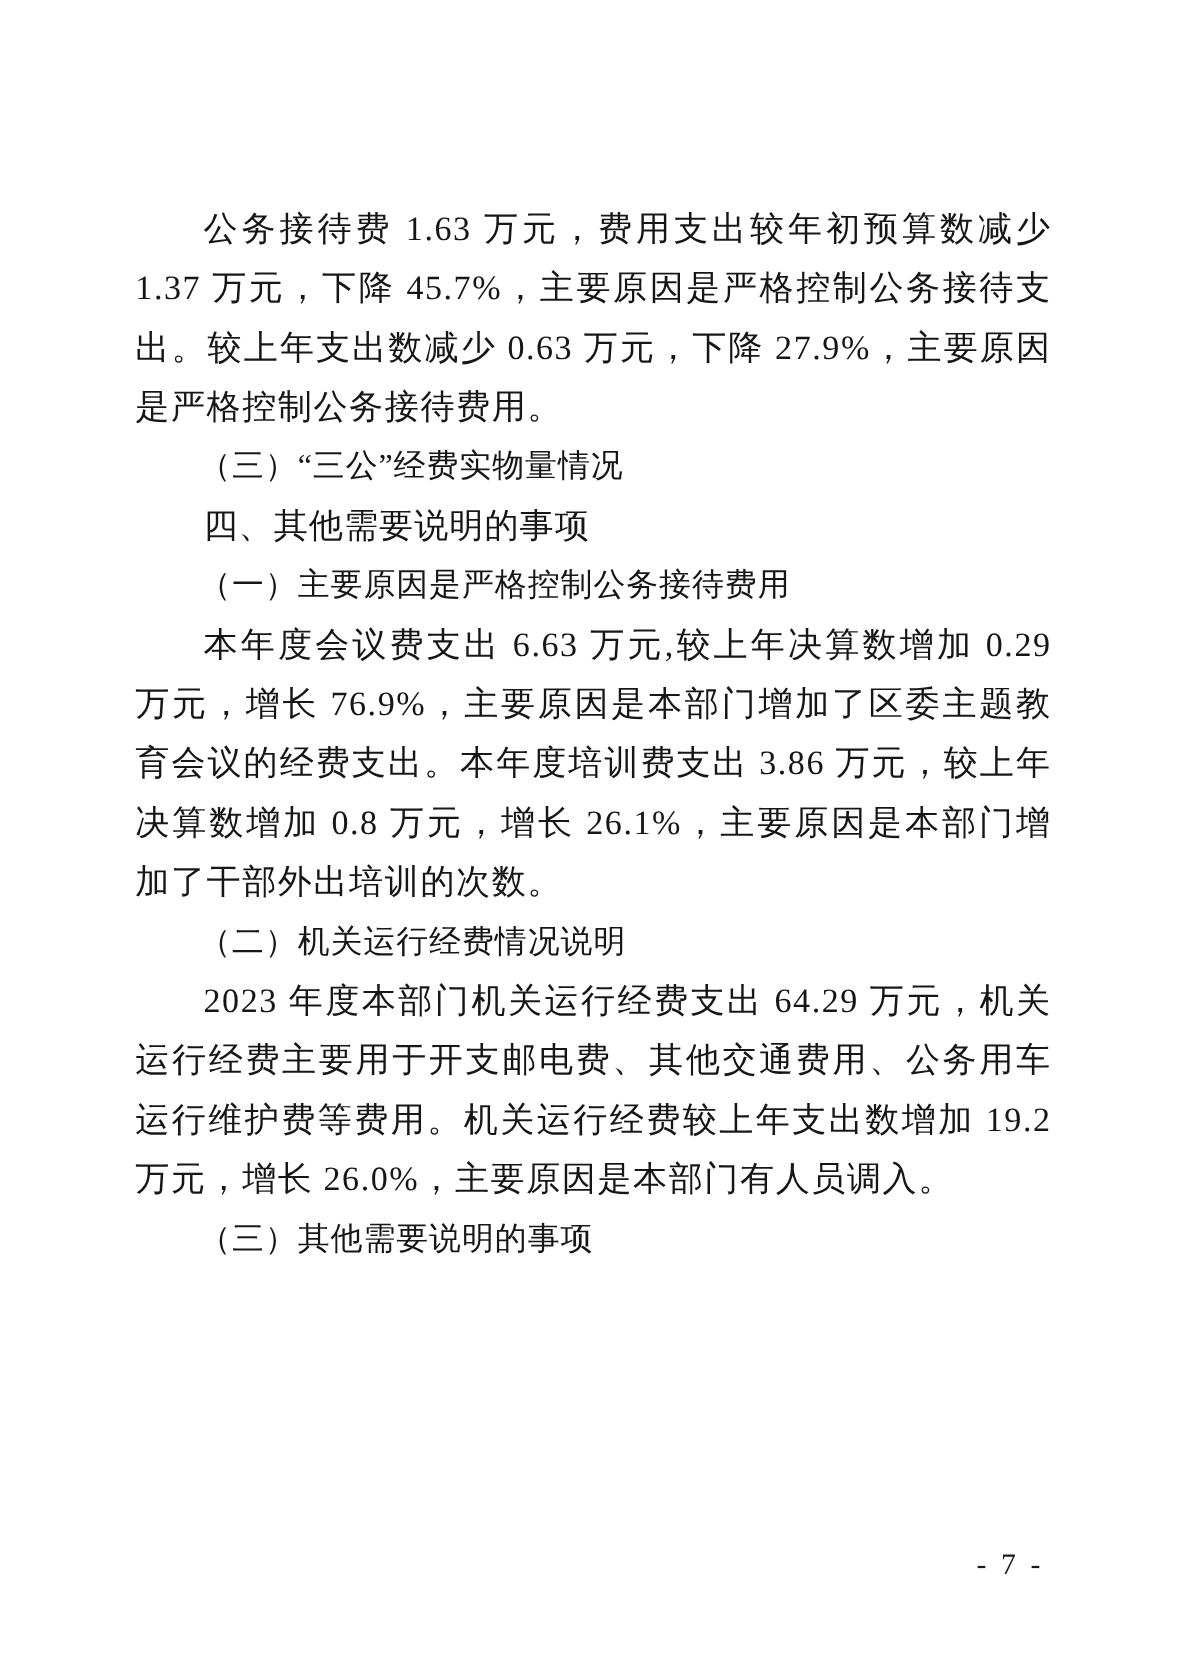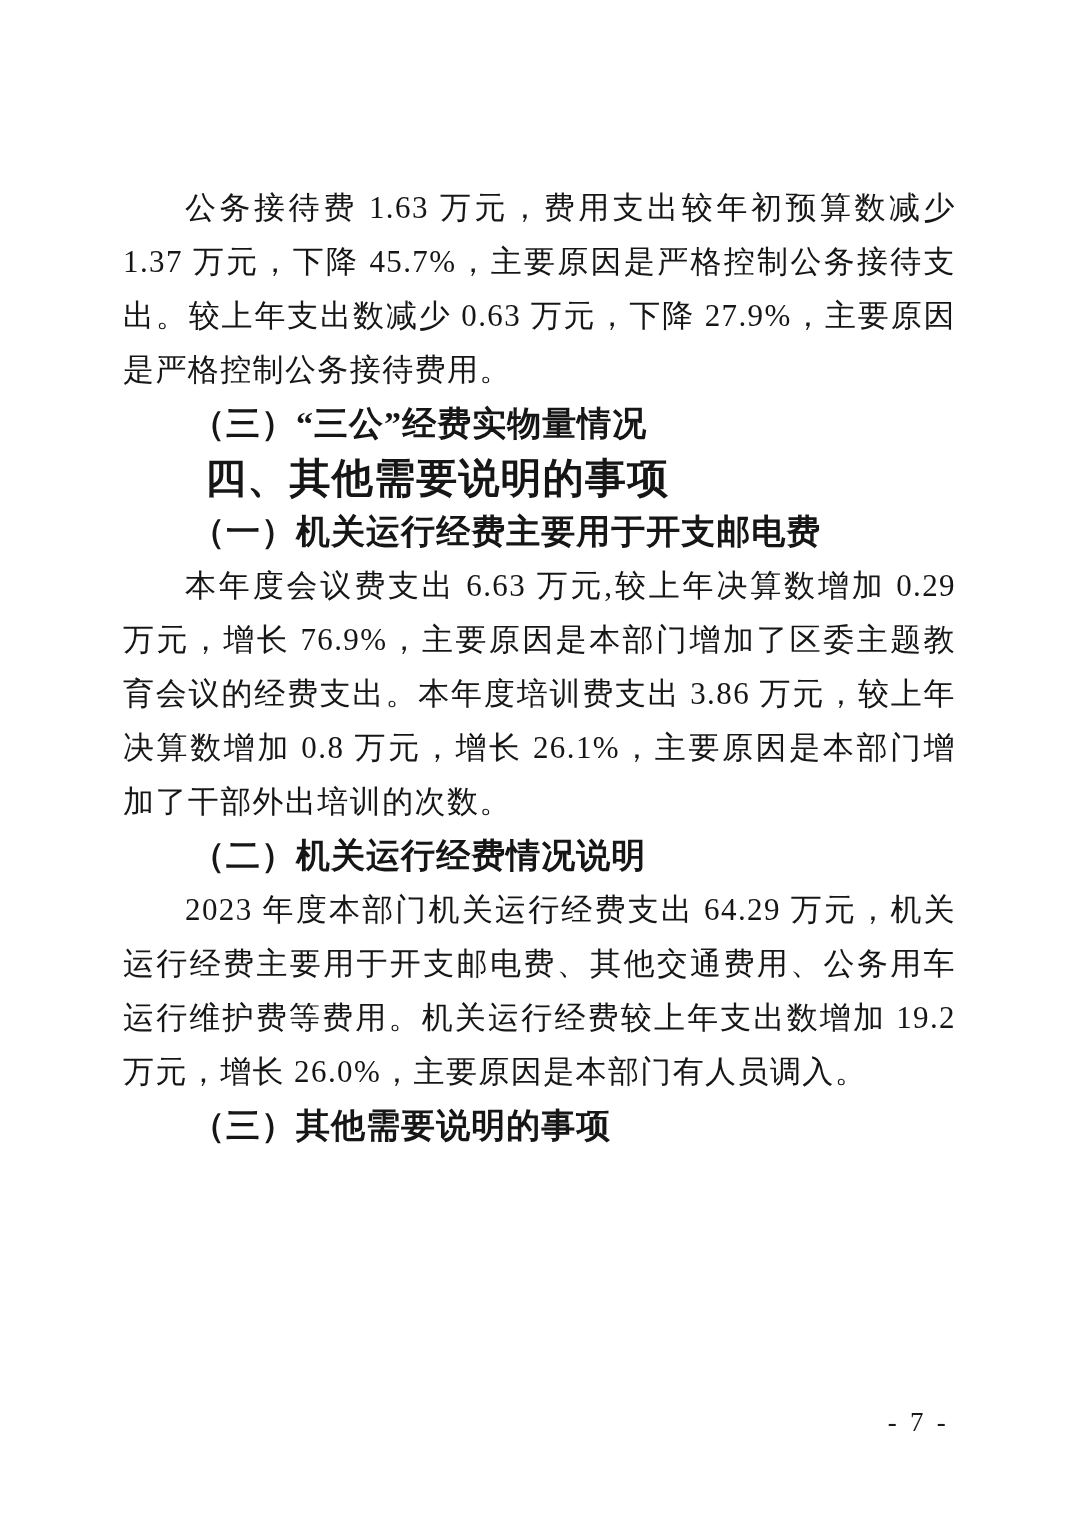--- a/index.html
+++ b/index.html
@@ -26,32 +26,32 @@
     margin: 0;
     font-size: 31px;
     line-height: 54px;
     text-align: justify;
     text-indent: 2em;
     letter-spacing: 0.045em;
     font-family: "Liberation Serif", "DejaVu Serif", serif;
   }
   .heading-kai {
     margin: 0;
-    font-size: 34px;
+    font-size: 29px;
     line-height: 54px;
-    font-weight: bold;
+    font-weight: normal;
     text-indent: 2em;
     letter-spacing: 0.03em;
     font-family: "Liberation Serif", "DejaVu Serif", serif;
   }
   .heading-hei {
     margin: 0;
-    font-size: 41px;
+    font-size: 31px;
     line-height: 54px;
-    font-weight: bold;
+    font-weight: normal;
     text-indent: 2em;
     letter-spacing: 0.03em;
     font-family: "Liberation Sans", "DejaVu Sans", sans-serif;
   }
   .page-number {
     position: absolute;
     top: 1405px;
     right: 126px;
     font-size: 27px;
     line-height: 34px;
@@ -66,21 +66,21 @@
 <div class="page">
   <div class="content">
 
     <p class="para">公务接待费 1.63 万元，费用支出较年初预算数减少 1.37 万元，下降 45.7%，主要原因是严格控制公务接待支出。较上年支出数减少 0.63 万元，下降 27.9%，主要原因是严格控制公务接待费用。</p>
 
     <p class="heading-kai">（三）“三公”经费实物量情况</p>
 
 
     <p class="heading-hei">四、其他需要说明的事项</p>
 
-    <p class="heading-kai">（一）机关运行经费主要用于开支邮电费</p>
+    <p class="heading-kai">（一）主要原因是严格控制公务接待费用</p>
 
     <p class="para">本年度会议费支出 6.63 万元,较上年决算数增加 0.29 万元，增长 76.9%，主要原因是本部门增加了区委主题教育会议的经费支出。本年度培训费支出 3.86 万元，较上年决算数增加 0.8 万元，增长 26.1%，主要原因是本部门增加了干部外出培训的次数。</p>
 
     <p class="heading-kai">（二）机关运行经费情况说明</p>
 
     <p class="para">2023 年度本部门机关运行经费支出 64.29 万元，机关运行经费主要用于开支邮电费、其他交通费用、公务用车运行维护费等费用。机关运行经费较上年支出数增加 19.2 万元，增长 26.0%，主要原因是本部门有人员调入。</p>
 
     <p class="heading-kai">（三）其他需要说明的事项</p>
 
   </div>

